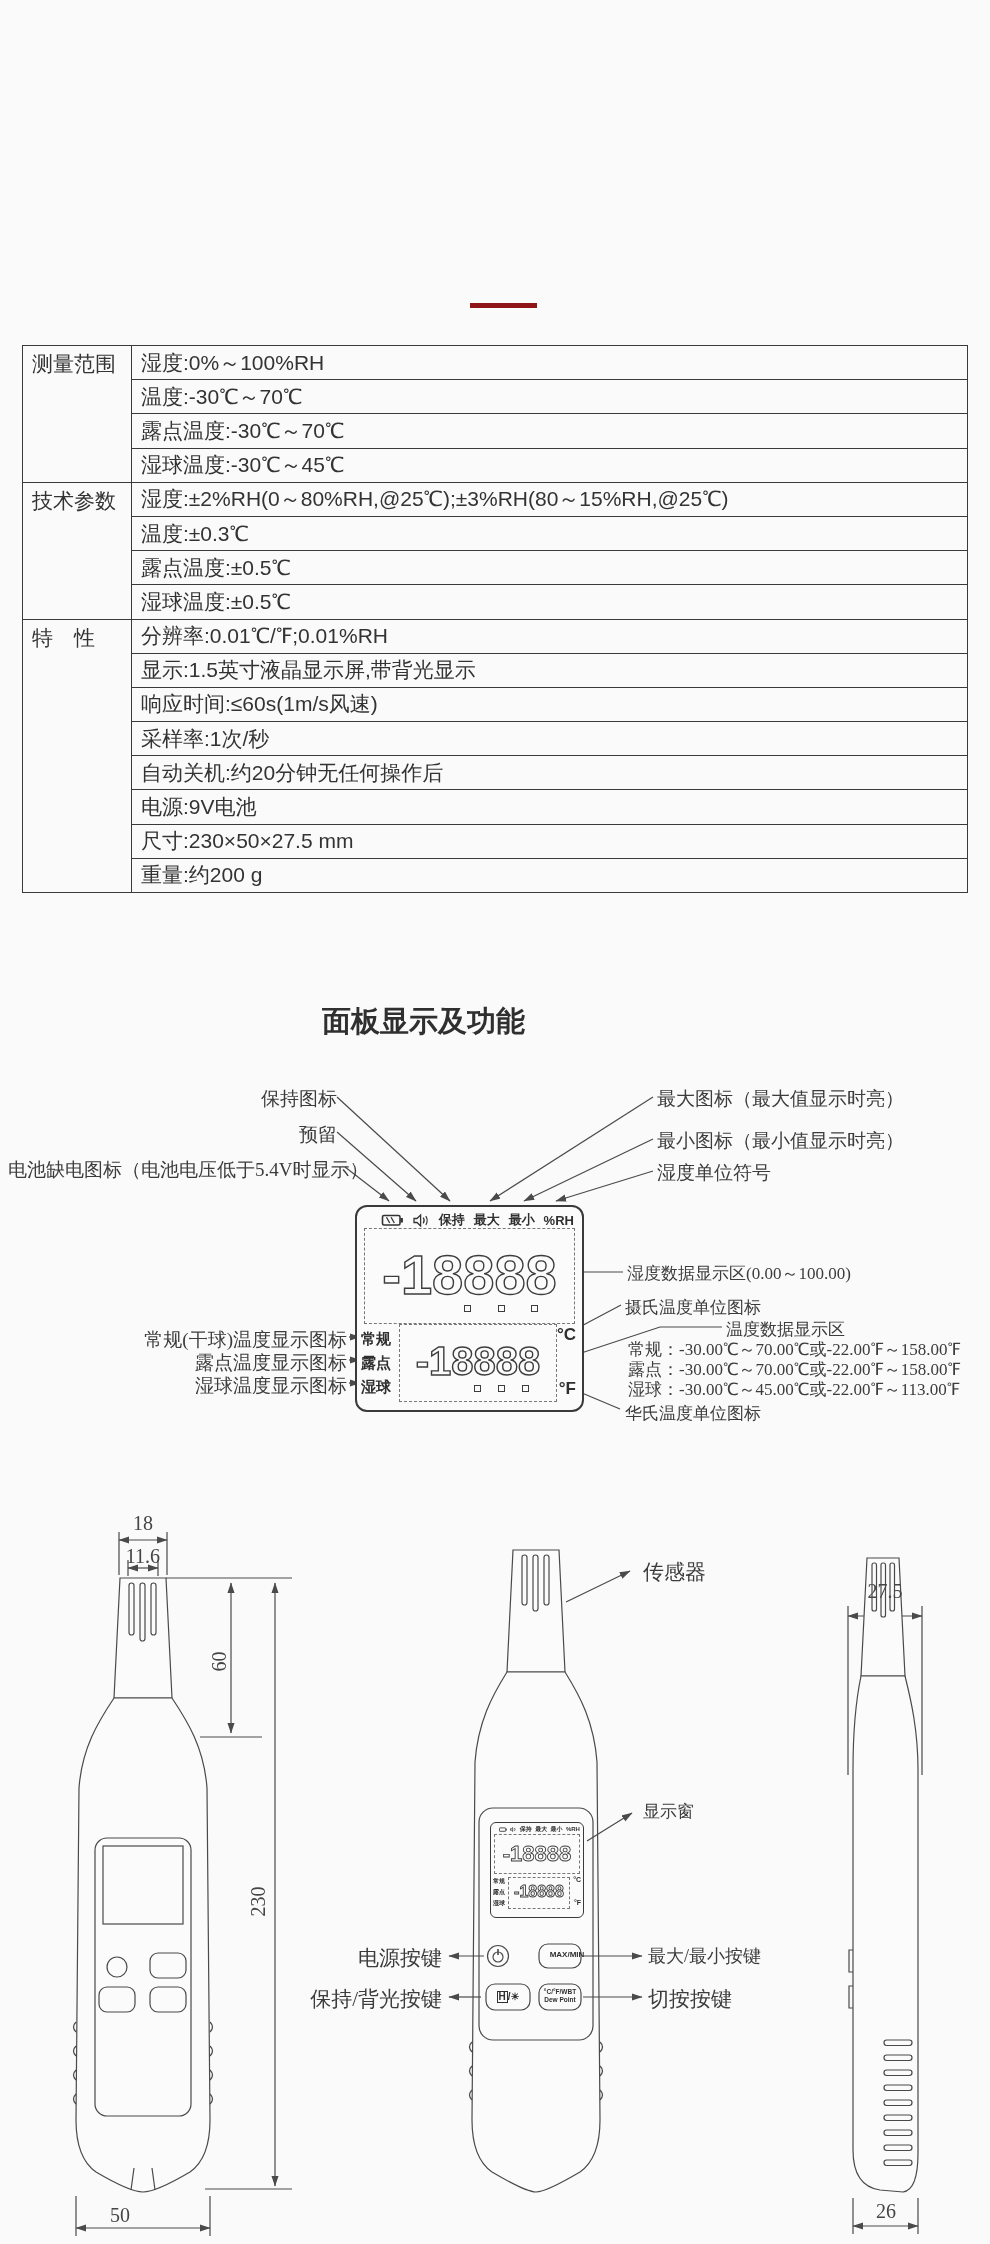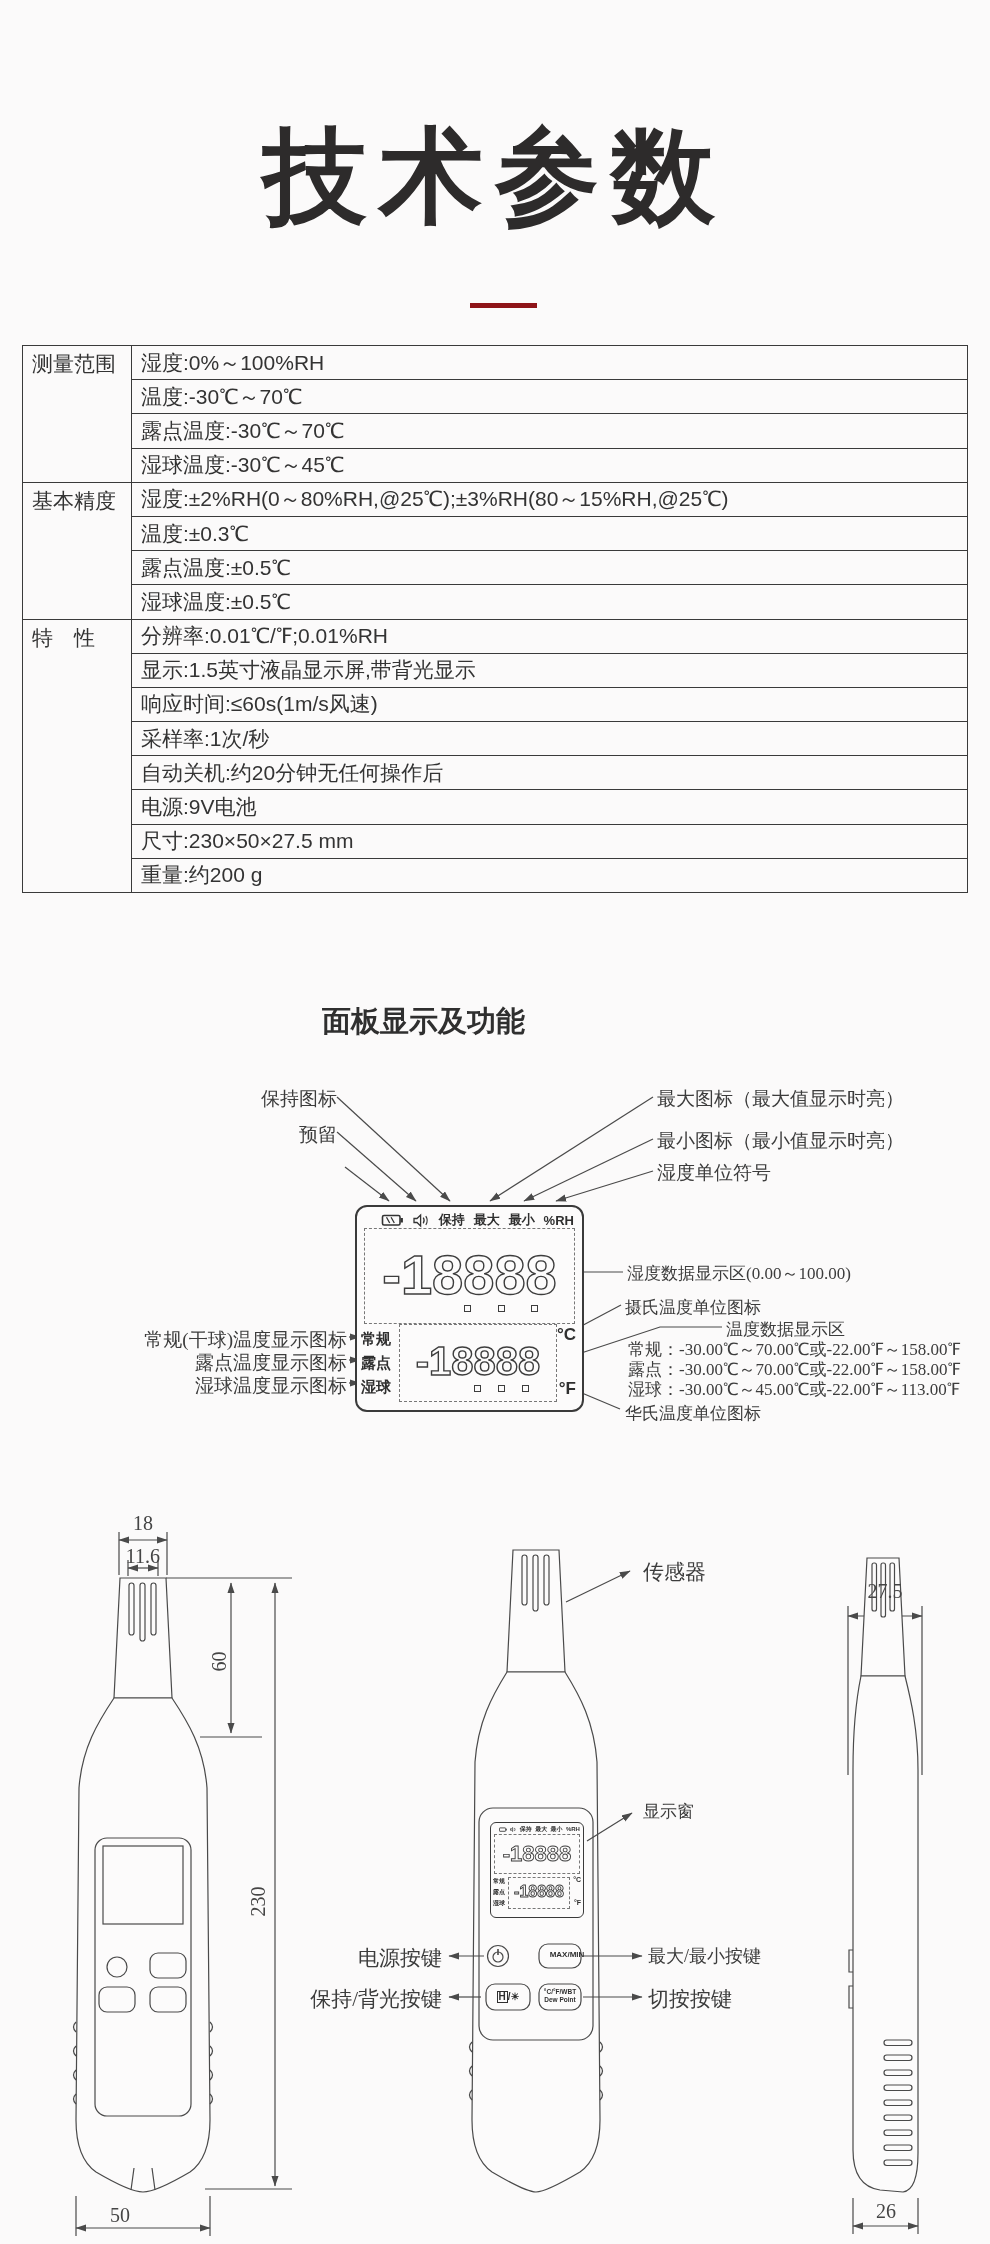--- a/index.html
+++ b/index.html
@@ -131,41 +131,40 @@
       <rect x="884" y="2115" width="28" height="5.5" rx="2.7"></rect>
       <rect x="884" y="2130" width="28" height="5.5" rx="2.7"></rect>
       <rect x="884" y="2145" width="28" height="5.5" rx="2.7"></rect>
       <rect x="884" y="2160" width="28" height="5.5" rx="2.7"></rect>
 
       <path d="M853,2198 L853,2234 M918,2198 L918,2234"></path>
       <path d="M853,2226 L918,2226" marker-start="url(#as)" marker-end="url(#ae)"></path>
     </g>
   </svg>
 
-  <div class="abs title" style="top:108px;left:0;">技术参数</div>
   <div class="abs redbar" style="left:470px;top:303px;width:67px;height:5px;"></div>
 
   <div class="abs" style="left:22px;top:345px;">
     <table class="spec">
       <tbody>
           <tr>
             <td class="g" rowspan="4">测量范围</td>
           <td>湿度:0%～100%RH</td>
           </tr>
       <tr>
             <td>温度:-30℃～70℃</td>
           </tr>
       <tr>
             <td>露点温度:-30℃～70℃</td>
           </tr>
       <tr>
             <td>湿球温度:-30℃～45℃</td>
           </tr>
       <tr>
-            <td class="g" rowspan="4">基本精度</td>
+            <td class="g" rowspan="4">技术参数</td>
           <td>湿度:±2%RH(0～80%RH,@25℃);±3%RH(80～15%RH,@25℃)</td>
           </tr>
       <tr>
             <td>温度:±0.3℃</td>
           </tr>
       <tr>
             <td>露点温度:±0.5℃</td>
           </tr>
       <tr>
             <td>湿球温度:±0.5℃</td>
@@ -196,20 +195,21 @@
             <td>重量:约200 g</td>
           </tr>
     </tbody>
       </table>
   </div>
 
   <div class="abs h2" style="left:322px;top:1002px;">面板显示及功能</div>
 
   <div class="abs co r" style="left:197px;top:1086px;width:140px;">保持图标</div>
   <div class="abs co r" style="left:237px;top:1122px;width:100px;">预留</div>
+  <div class="abs co" style="left:8px;top:1157px;">电池缺电图标（电池电压低于5.4V时显示）</div>
   <div class="abs co" style="left:657px;top:1086px;">最大图标（最大值显示时亮）</div>
   <div class="abs co" style="left:657px;top:1128px;">最小图标（最小值显示时亮）</div>
   <div class="abs co" style="left:657px;top:1160px;">湿度单位符号</div>
   <div class="abs co sm" style="left:627px;top:1262px;">湿度数据显示区(0.00～100.00)</div>
   <div class="abs co sm" style="left:625px;top:1296px;">摄氏温度单位图标</div>
   <div class="abs co sm" style="left:726px;top:1318px;">温度数据显示区</div>
   <div class="abs co sm" style="left:628px;top:1338px;">常规：-30.00℃～70.00℃或-22.00℉～158.00℉</div>
   <div class="abs co sm" style="left:628px;top:1358px;">露点：-30.00℃～70.00℃或-22.00℉～158.00℉</div>
   <div class="abs co sm" style="left:628px;top:1378px;">湿球：-30.00℃～45.00℃或-22.00℉～113.00℉</div>
   <div class="abs co sm" style="left:625px;top:1402px;">华氏温度单位图标</div>

